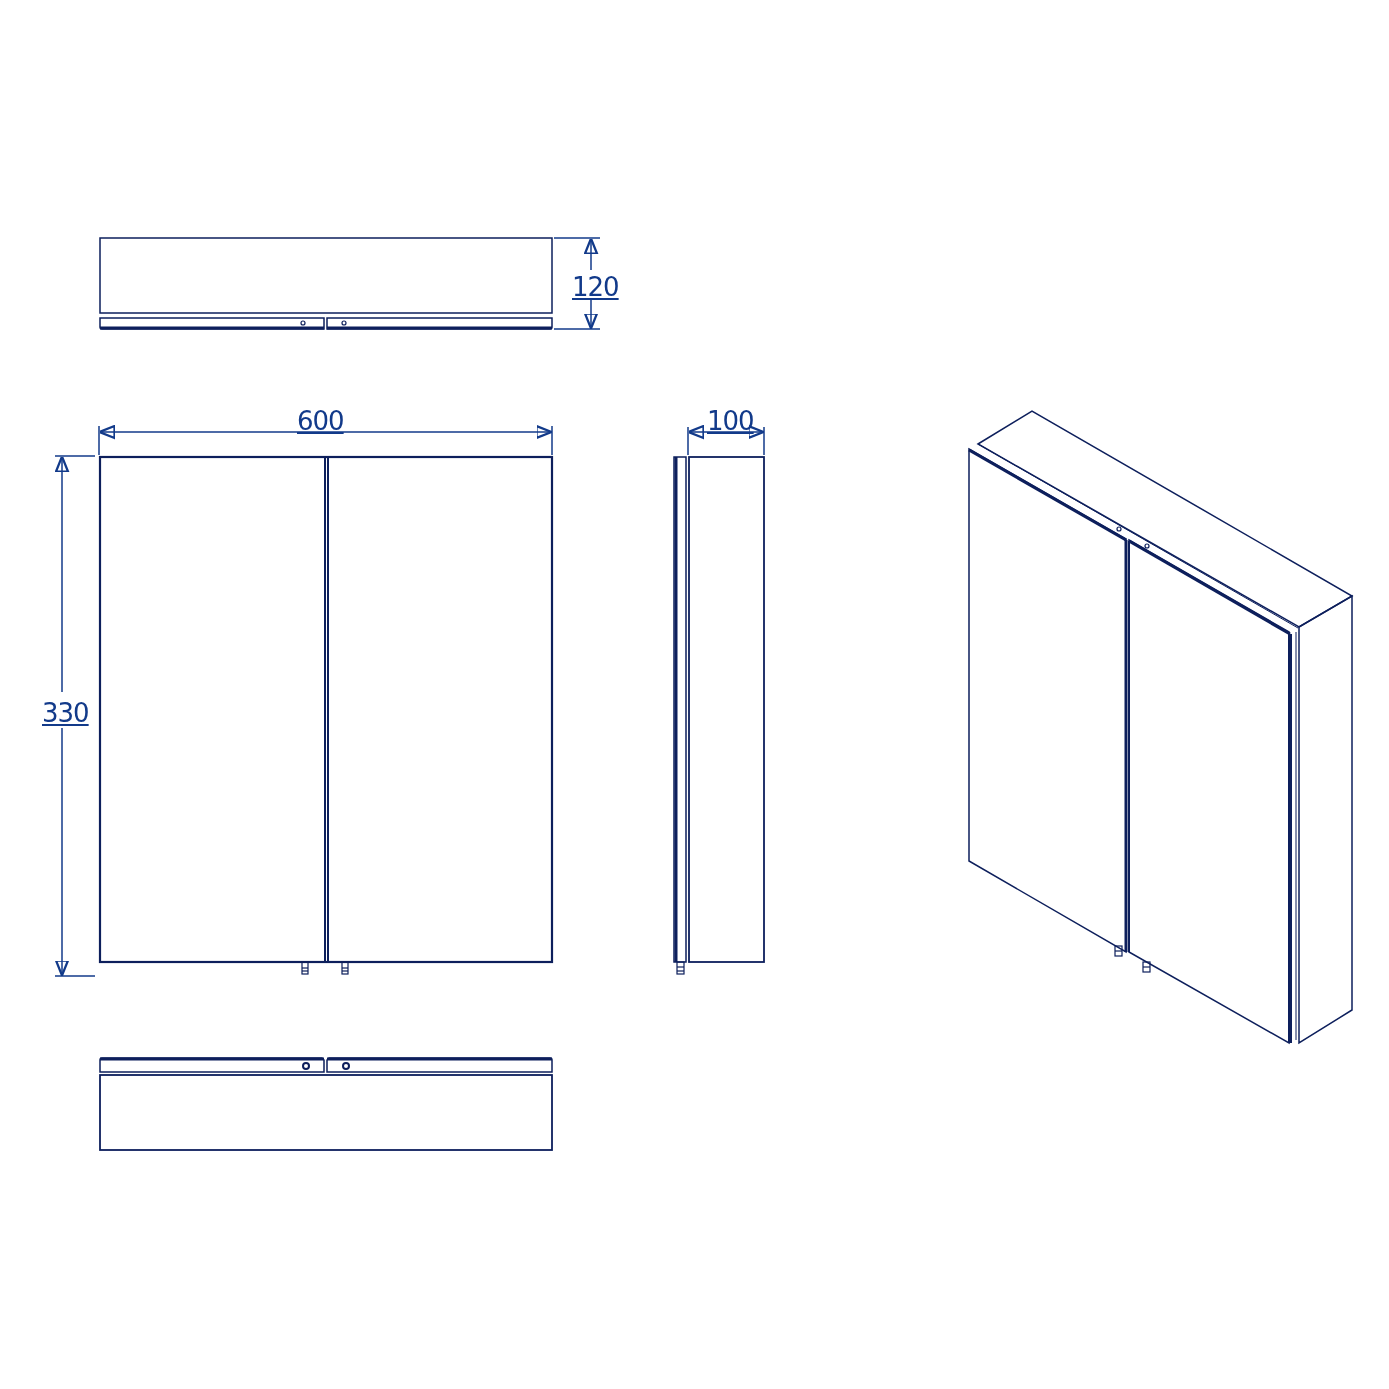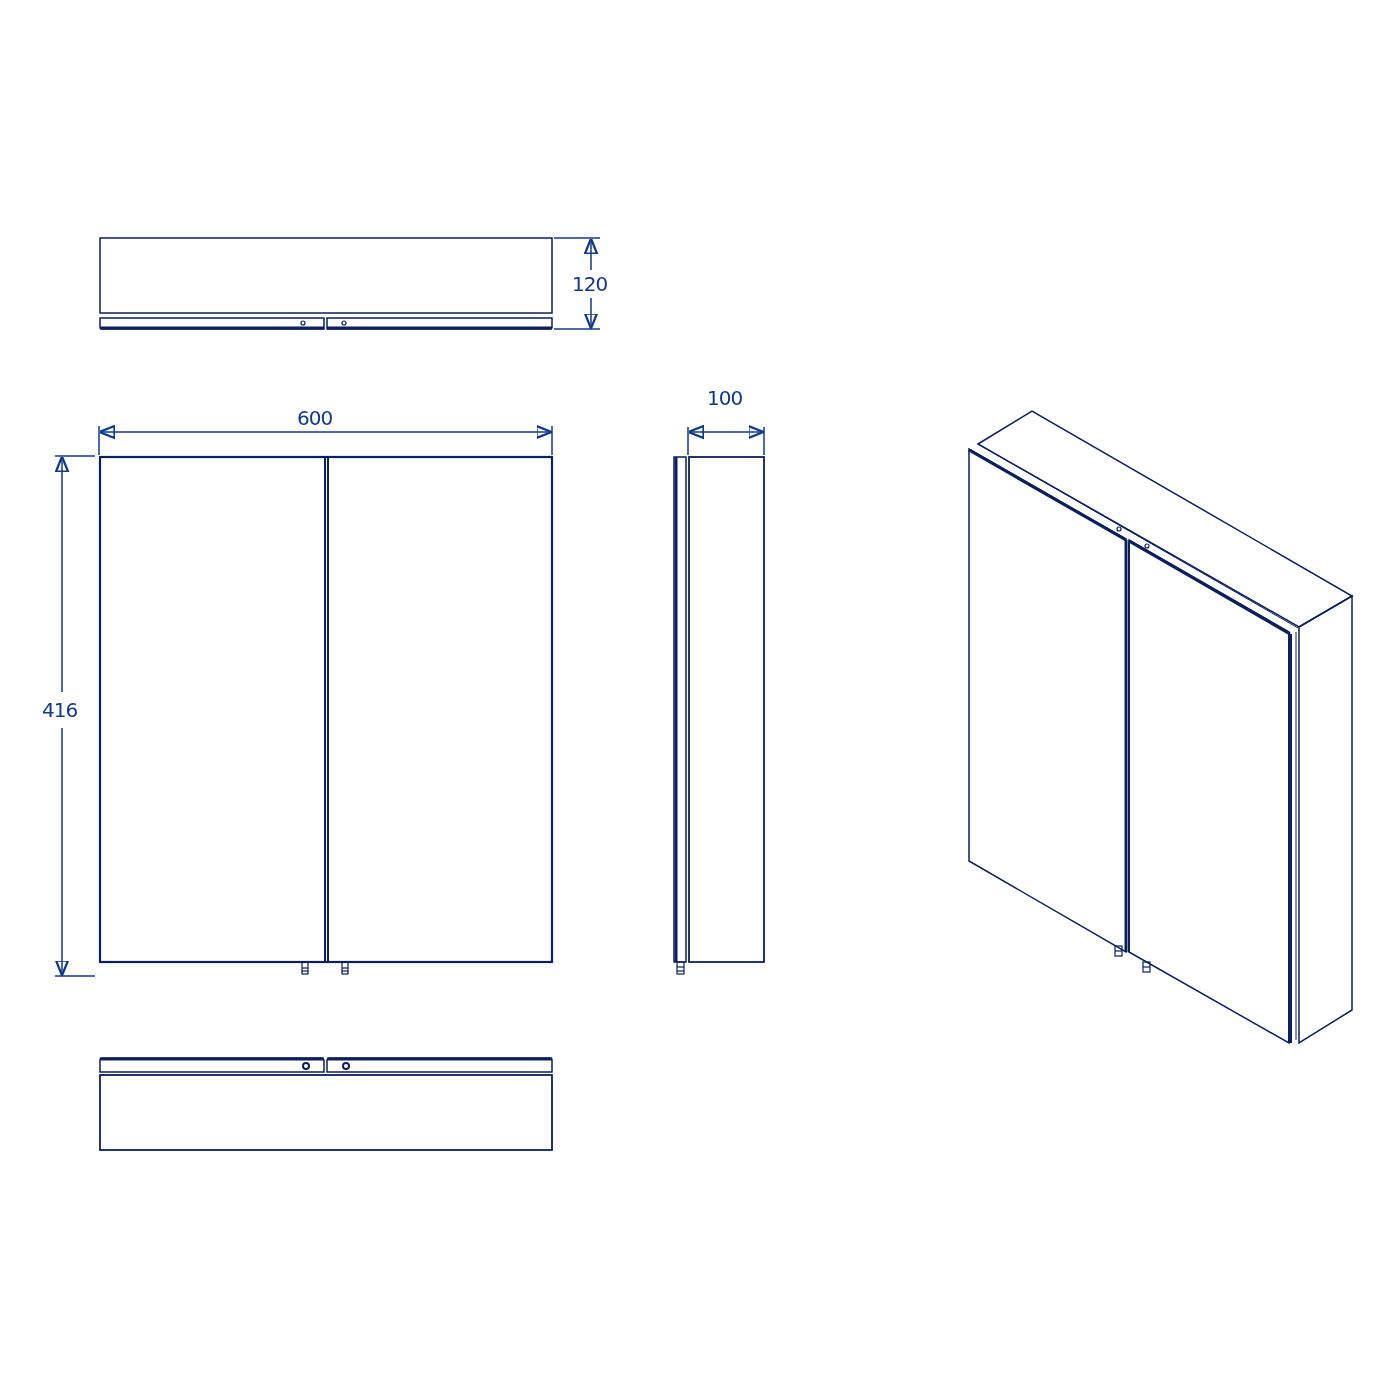--- a/index.html
+++ b/index.html
@@ -1,18 +1,18 @@
 <!DOCTYPE html>
 <html><head>
 <meta charset="utf-8">
 <style>
   html, body { margin: 0; padding: 0; background: #ffffff; }
   body { width: 1389px; height: 1389px; position: relative; overflow: hidden; font-family: "DejaVu Sans", sans-serif; }
   svg { position: absolute; left: 0; top: 0; }
-  .label { position: absolute; font-family: "DejaVu Sans", sans-serif; font-size: 20px; color: #123a8a; letter-spacing: -1px; line-height: 1; }
+  .label { position: absolute; font-family: "DejaVu Sans", sans-serif; font-size: 26px; color: #123a8a; letter-spacing: -1px; line-height: 1; text-decoration: underline; }
 </style>
 </head>
 <body>
 
 <svg width="1389" height="1389" viewBox="0 0 1389 1389" xmlns="http://www.w3.org/2000/svg">
   <defs>
     <marker id="arr" viewBox="0 0 10 10" refX="9" refY="5" markerWidth="10" markerHeight="10" orient="auto-start-reverse">
       <path d="M0,1 L10,5 L0,9 Z" fill="none" stroke="#123a8a" stroke-width="1.5"></path>
     </marker>
   </defs>
@@ -114,14 +114,14 @@
     </g>
     <g stroke-width="1.2">
       <rect x="1143" y="962" width="7" height="10"></rect>
       <line x1="1143" y1="967" x2="1150" y2="967"></line>
     </g>
   </g>
 </svg>
 
 <div class="label" style="left:572px; top:274px;">120</div>
 <div class="label" style="left:297px; top:408px;">600</div>
-<div class="label" style="left:42px; top:700px;">416</div>
-<div class="label" style="left:707px; top:388px;">100</div>
+<div class="label" style="left:42px; top:700px;">330</div>
+<div class="label" style="left:707px; top:408px;">100</div>
 
 </body></html>

